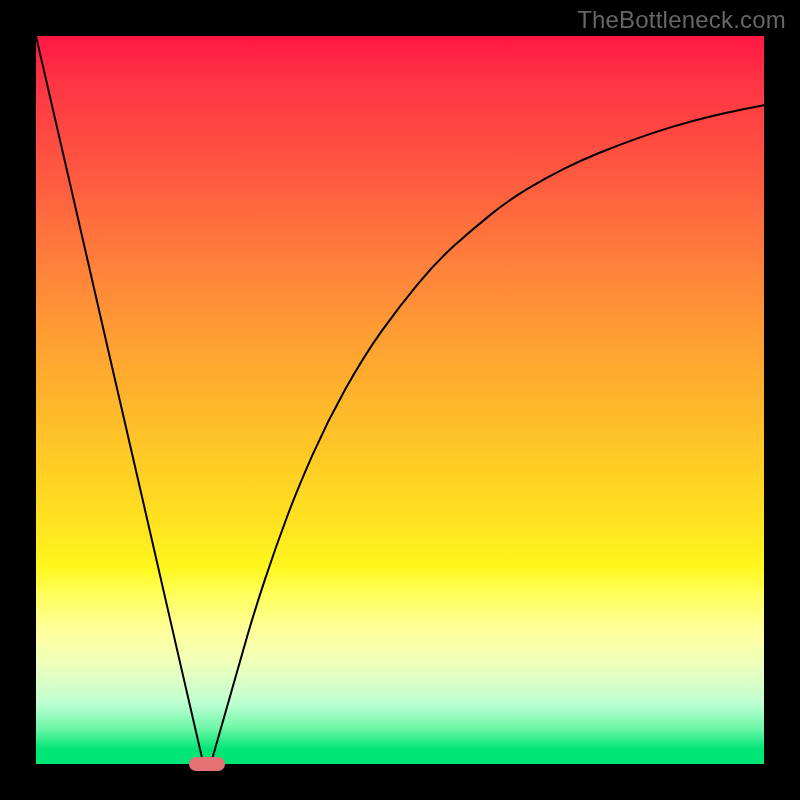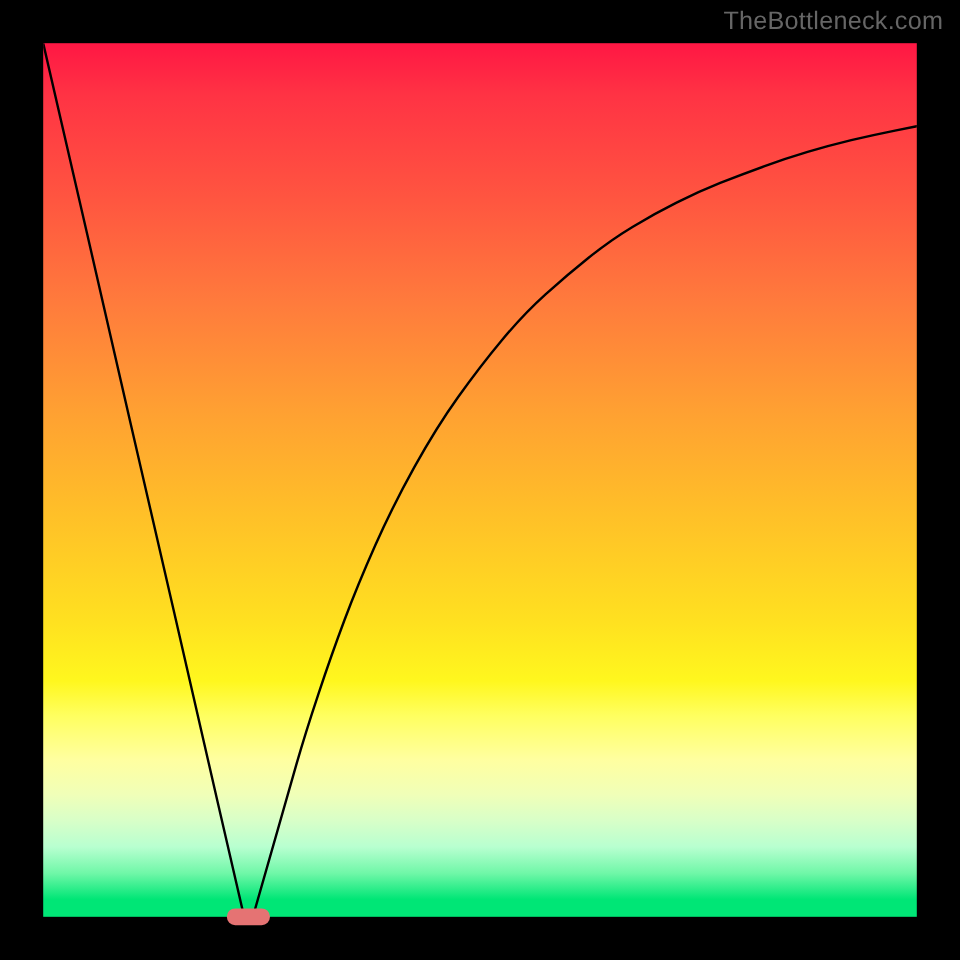--- a/index.html
+++ b/index.html
@@ -54,21 +54,21 @@
     height: 14px;
     background: #e57373;
     border-radius: 8px;
     transform: translate(-50%, -50%);
   }
   .watermark {
     position: absolute;
     top: 6px;
     right: 14px;
     color: #666;
-    font-size: 21px;
+    font-size: 24px;
     font-weight: 500;
     letter-spacing: 0.2px;
     user-select: none;
   }
 </style>
 </head>
 <body>
 
 <div class="frame">
   <div class="plot-area">

